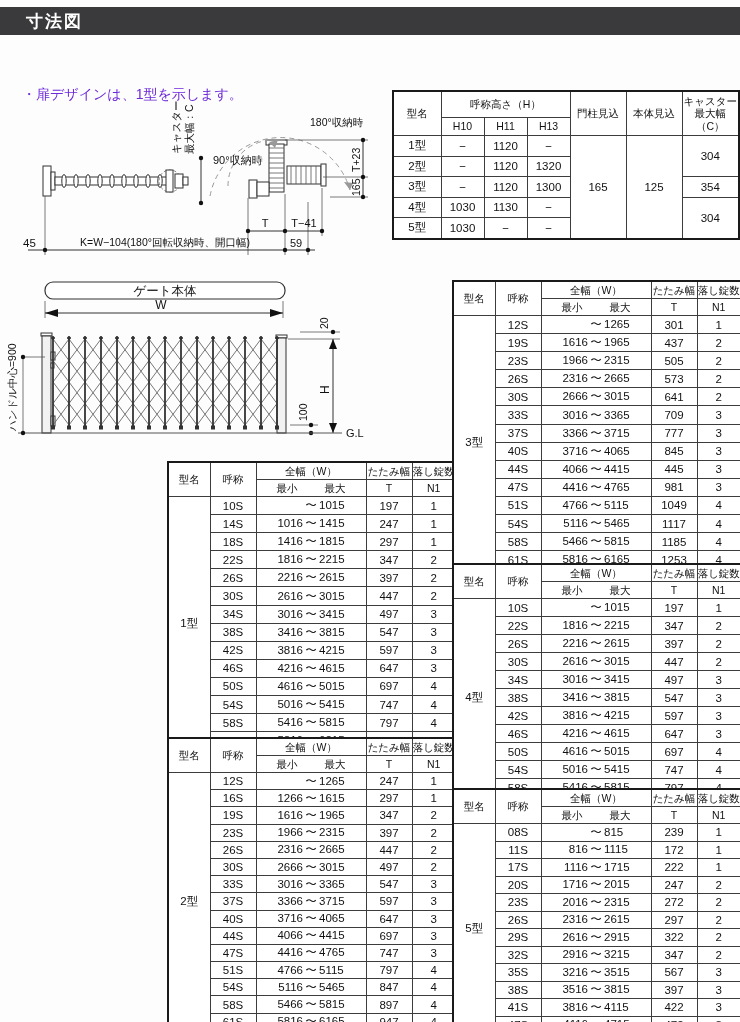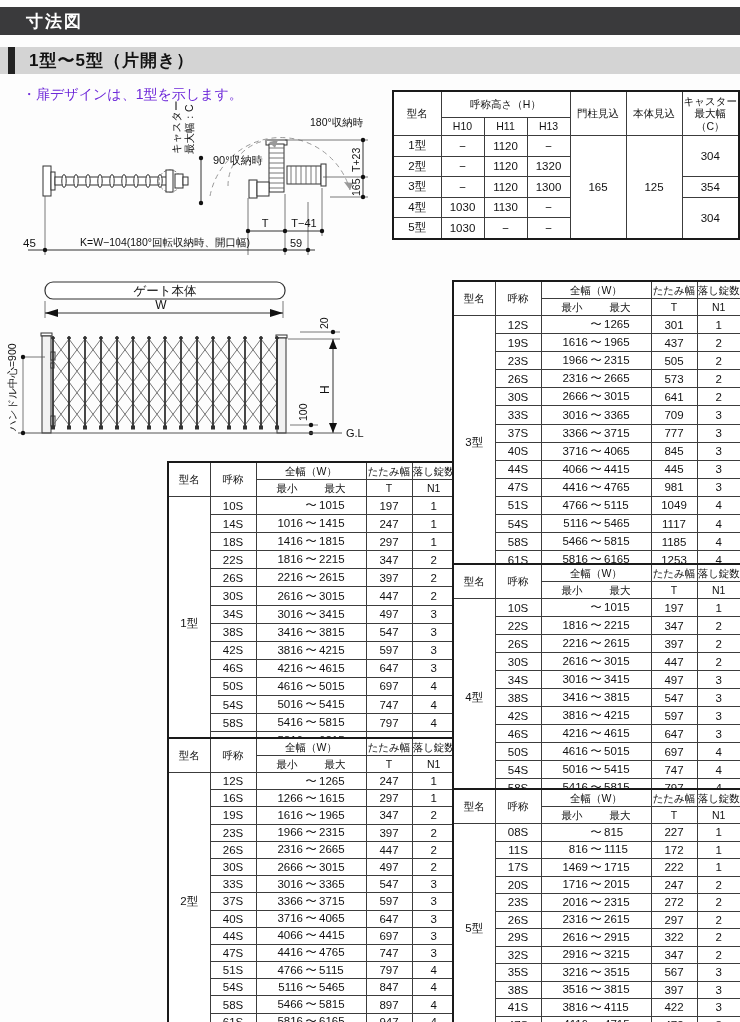--- a/index.html
+++ b/index.html
@@ -48,24 +48,20 @@
 </style>
 </head>
 <body>
 
 <div class="page">
 
   <div class="title-bar">
     <span>寸法図</span>
   </div>
 
-  <div class="section-bar">
-    <span class="section-accent"></span>
-    <span class="sec-label">1型〜5型（片開き）</span>
-  </div>
 
   <div class="note">・扉デザインは、1型を示します。</div>
 
   <table class="spec-table">
     <colgroup>
         <col style="width:48px">
         <col style="width:43px">
         <col style="width:43px">
         <col style="width:43px">
         <col style="width:56px">
@@ -767,32 +763,32 @@
           <th class="c-width sub"><span>最小</span><span>最大</span></th>
           <th class="sub">T</th>
           <th class="sub">N1</th>
         </tr>
       </thead>
       <tbody>
         <tr>
           <td rowspan="12">5型</td>
           <td>08S</td>
           <td><span class="mn"></span><span class="tl">〜</span><span class="mx">815</span></td>
-          <td>227</td>
+          <td>239</td>
           <td>1</td>
         </tr>
         <tr>
           <td>11S</td>
           <td><span class="mn">816</span><span class="tl">〜</span><span class="mx">1115</span></td>
           <td>172</td>
           <td>1</td>
         </tr>
         <tr>
           <td>17S</td>
-          <td><span class="mn">1469</span><span class="tl">〜</span><span class="mx">1715</span></td>
+          <td><span class="mn">1116</span><span class="tl">〜</span><span class="mx">1715</span></td>
           <td>222</td>
           <td>1</td>
         </tr>
         <tr>
           <td>20S</td>
           <td><span class="mn">1716</span><span class="tl">〜</span><span class="mx">2015</span></td>
           <td>247</td>
           <td>2</td>
         </tr>
         <tr>

